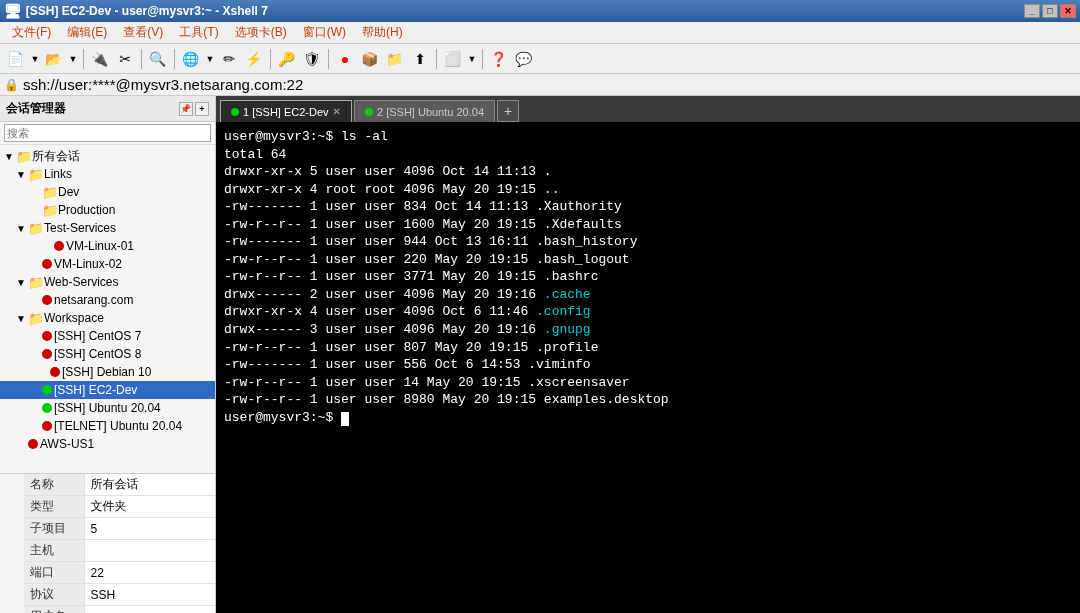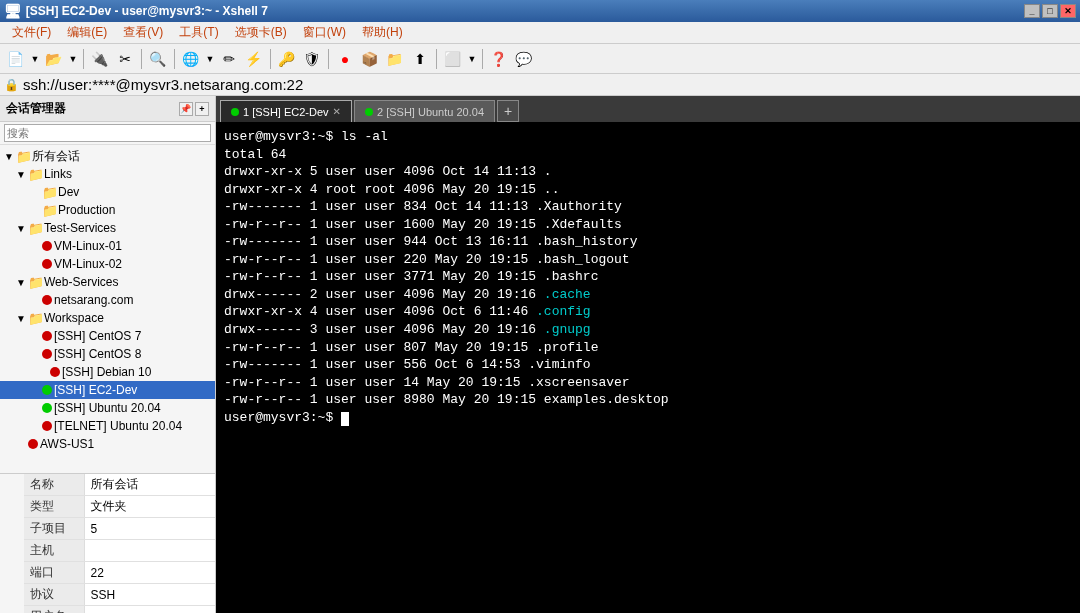--- a/index.html
+++ b/index.html
@@ -352,21 +352,21 @@
         <span class="tree-icon">📁</span>
         <span class="tree-label">Production</span>
       </div>
 
       <div class="tree-item" style="padding-left:14px;">
         <span class="tree-toggle">▼</span>
         <span class="tree-icon">📁</span>
         <span class="tree-label">Test-Services</span>
       </div>
 
-      <div class="tree-item" style="padding-left:28px;">
+      <div class="tree-item" style="padding-left:40px;">
         <span class="tree-toggle"> </span>
         <span class="conn-dot dot-red"></span>
         <span class="tree-label">VM-Linux-01</span>
       </div>
 
       <div class="tree-item" style="padding-left:28px;">
         <span class="tree-toggle"> </span>
         <span class="conn-dot dot-red"></span>
         <span class="tree-label">VM-Linux-02</span>
       </div>

